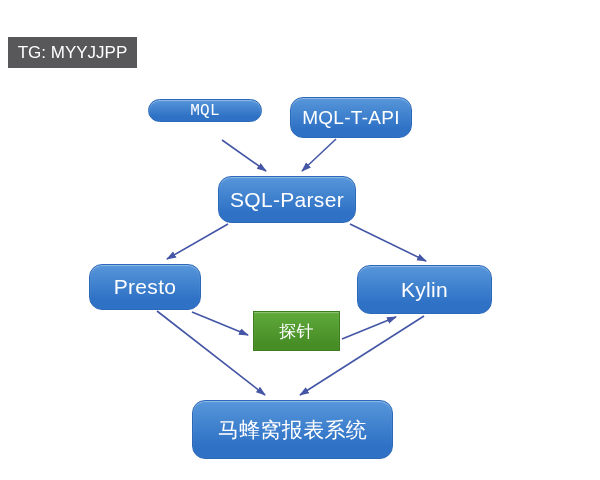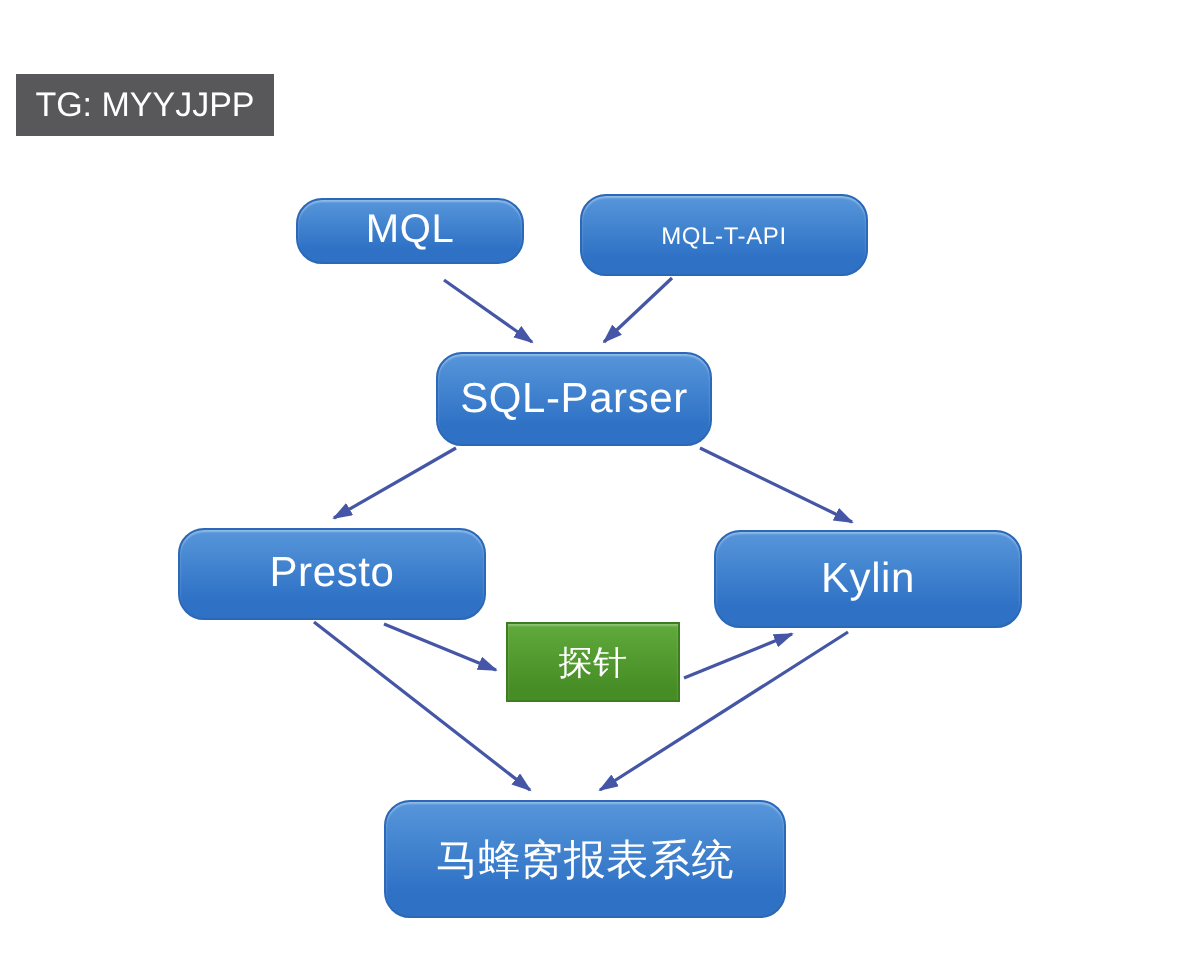--- a/index.html
+++ b/index.html
@@ -79,20 +79,20 @@
       <line x1="228" y1="197" x2="167" y2="232" marker-end="url(#arrowhead)"></line>
       <line x1="350" y1="197" x2="426" y2="234" marker-end="url(#arrowhead)"></line>
       <line x1="157" y1="284" x2="265" y2="368" marker-end="url(#arrowhead)"></line>
       <line x1="192" y1="285" x2="248" y2="308" marker-end="url(#arrowhead)"></line>
       <line x1="342" y1="312" x2="396" y2="290" marker-end="url(#arrowhead)"></line>
       <line x1="424" y1="289" x2="300" y2="368" marker-end="url(#arrowhead)"></line>
     </svg>
 
   <div id="tg-banner" class="banner">TG: MYYJJPP</div>
 
-<div class="node blue" style="left: 148px; top: 72px; width: 114px; height: 33px; font-size: 20px;">MQL</div>
-    <div class="node blue" style="left: 290px; top: 70px; width: 144px; height: 41px; font-size: 12px;">MQL-T-API</div>
+<div class="node blue" style="left: 148px; top: 72px; width: 114px; height: 23px; font-size: 16px; font-family: Liberation Mono, monospace;">MQL</div>
+    <div class="node blue" style="left: 290px; top: 70px; width: 122px; height: 41px; font-size: 19px;">MQL-T-API</div>
     <div class="node blue" style="left: 218px; top: 149px; width: 138px; height: 47px; font-size: 21px;">SQL-Parser</div>
-    <div class="node blue" style="left: 89px; top: 237px; width: 154px; height: 46px; font-size: 21px;">Presto</div>
-    <div class="node blue" style="left: 357px; top: 238px; width: 154px; height: 49px; font-size: 21px;">Kylin</div>
+    <div class="node blue" style="left: 89px; top: 237px; width: 112px; height: 46px; font-size: 21px;">Presto</div>
+    <div class="node blue" style="left: 357px; top: 238px; width: 135px; height: 49px; font-size: 21px;">Kylin</div>
     <div class="node green" style="left: 253px; top: 284px; width: 87px; height: 40px; font-size: 17px;">探针</div>
     <div class="node blue" style="left: 192px; top: 373px; width: 201px; height: 59px; font-size: 21px;">马蜂窝报表系统</div>
   </div>
 
 </body></html>

